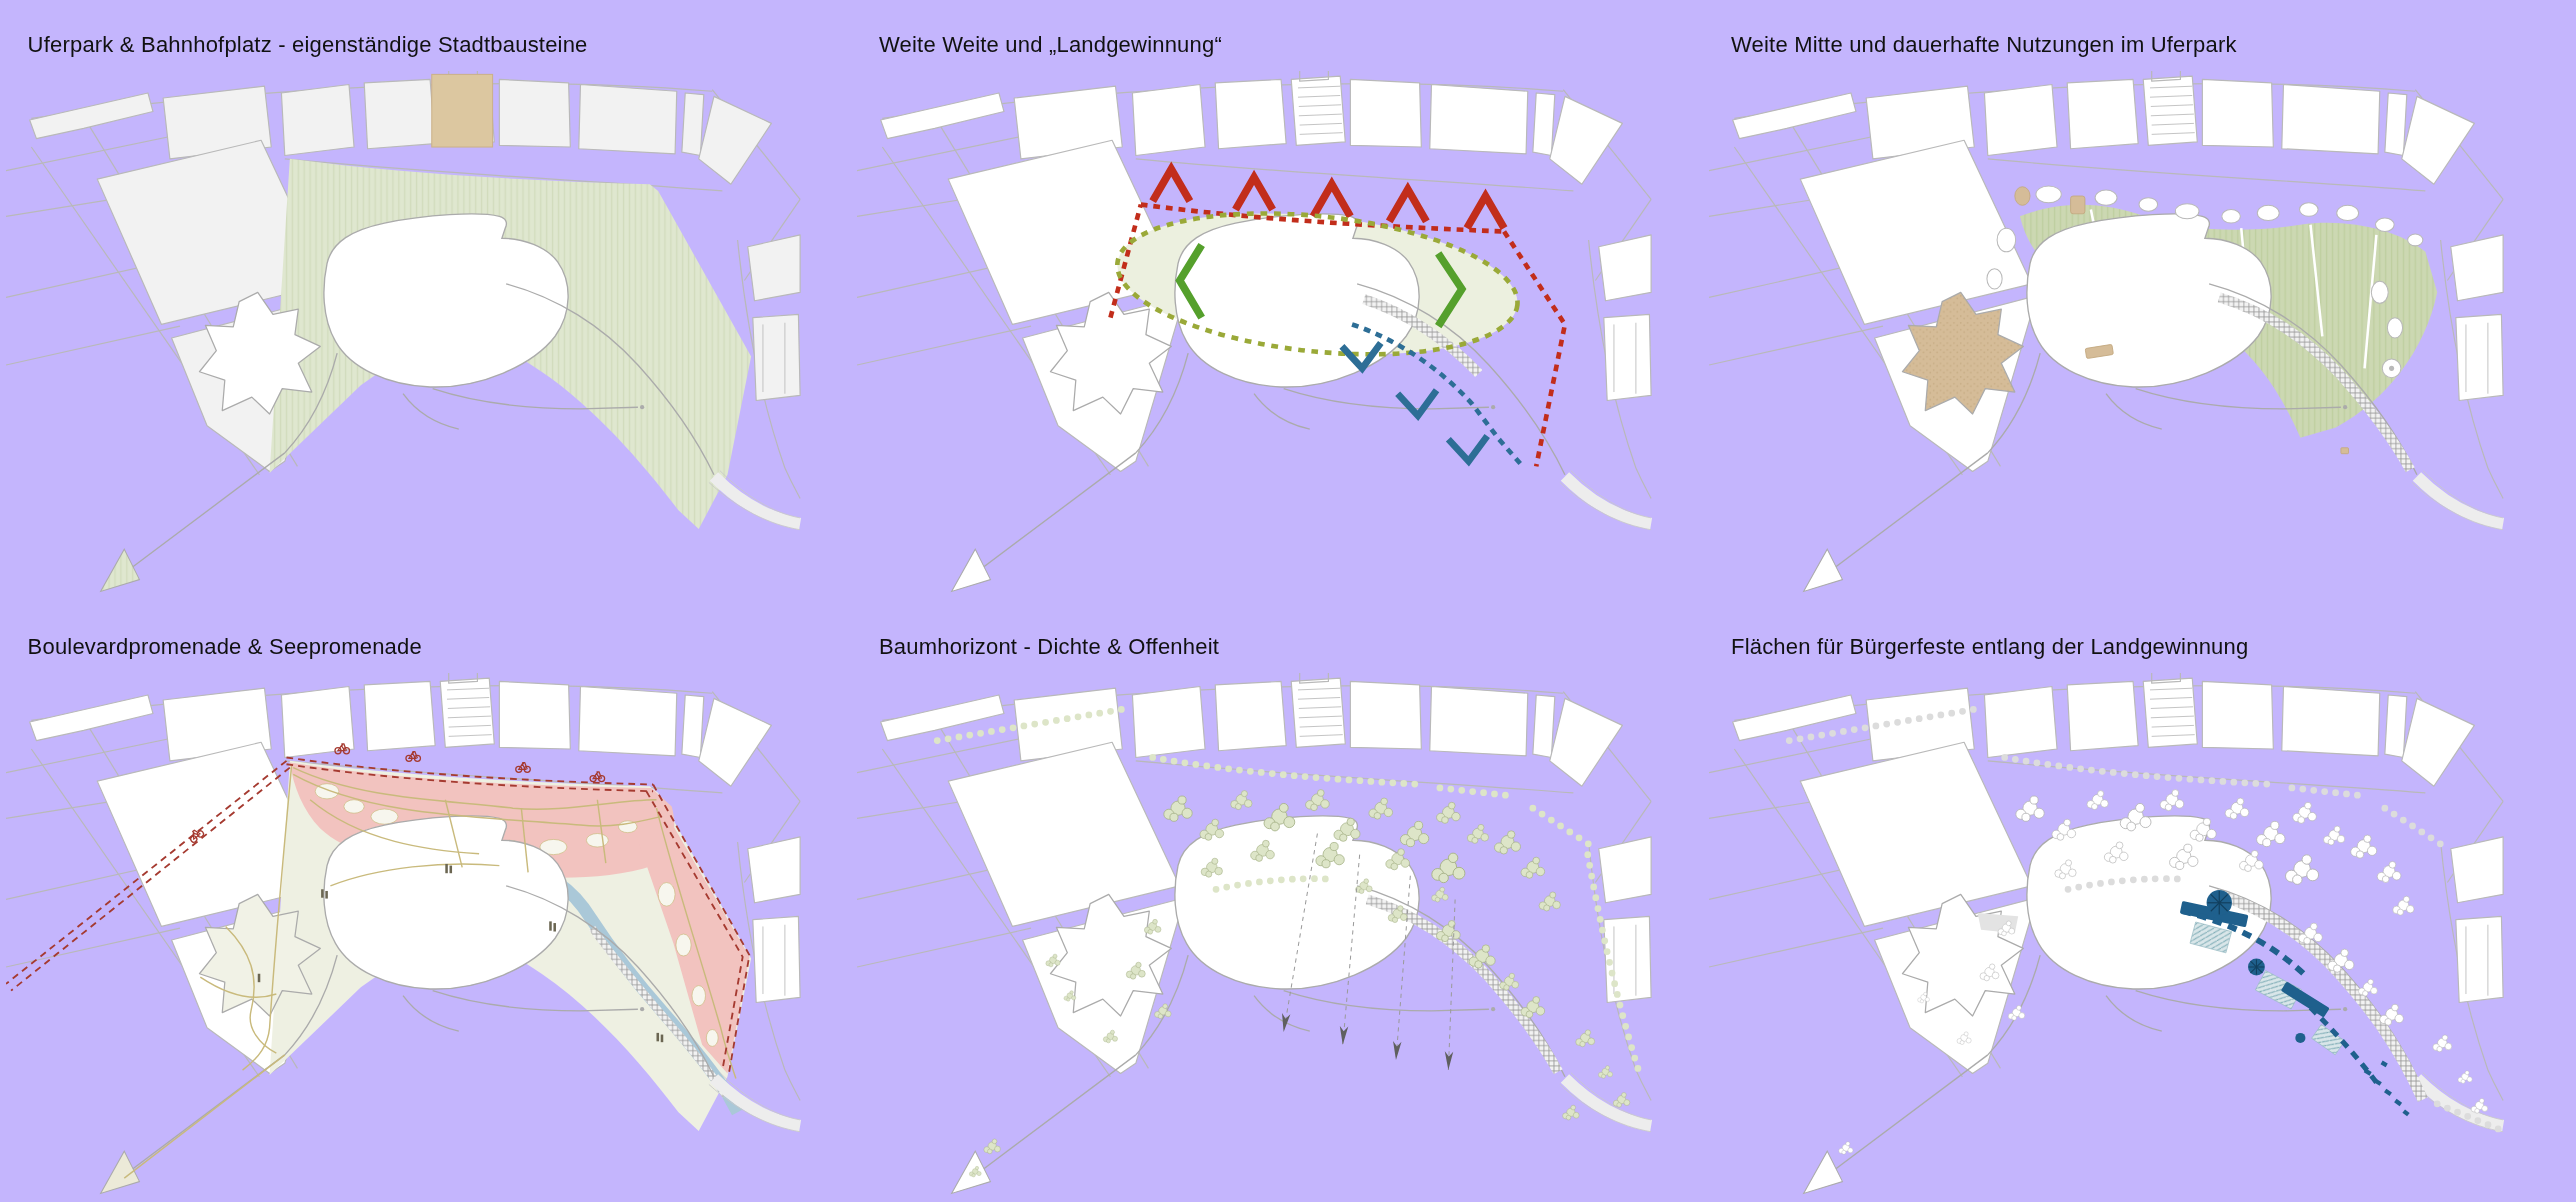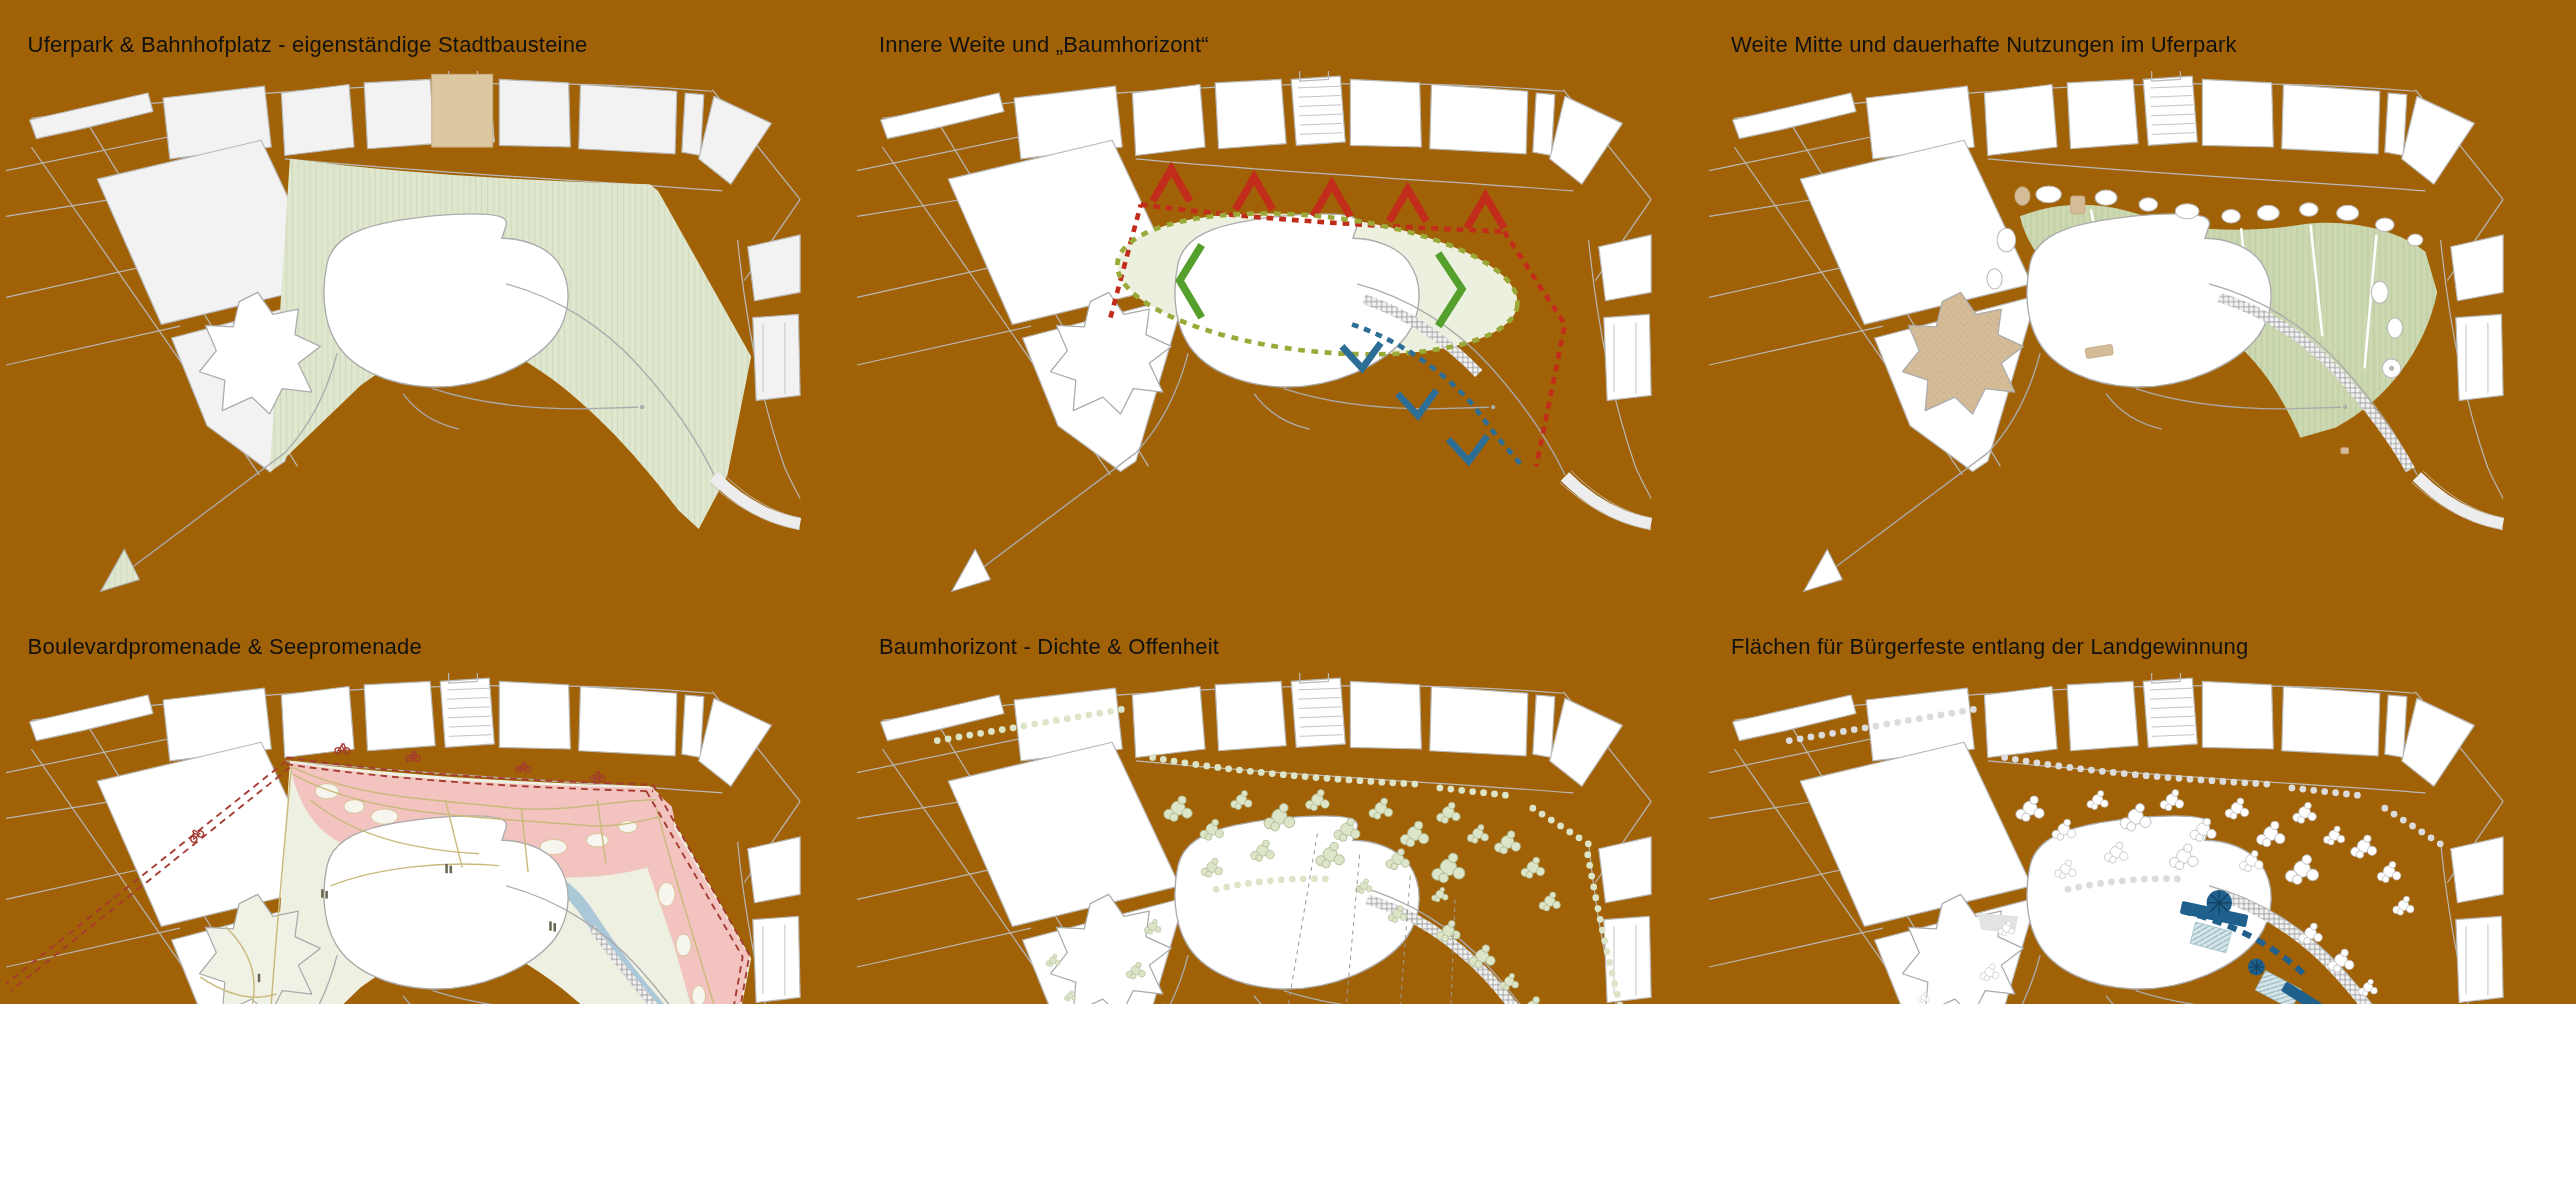--- a/index.html
+++ b/index.html
@@ -1,16 +1,16 @@
 <!DOCTYPE html>
 <html style="--c-title: #111111; --c-base-gray: #b9b9b9; --c-block-gray: #f2f2f2; --c-park-green: #dfe7cf; --c-park-green-line: #d2dcbd; --c-park-pale: #eef0e2; --c-band-green: #ccd8b2; --c-band-green-line: #bfcfa0; --c-square-tan: #dcc7a0; --c-star-tan: #d5bc98; --c-star-tan-dot: #c7ad85; --c-boundary-red: #c22d1b; --c-route-red: #a53a30; --c-chevron-green: #55a02c; --c-ellipse-olive: #9aa938; --c-ellipse-fill: #ecf0df; --c-promenade-blue: #2d6e96; --c-festival-blue: #1f608d; --c-water-blue: #aac8d8; --c-promenade-pink: #f2c3bf; --c-pink-hole: #f7f6ee; --c-path-khaki: #c9ba7c; --c-tree-green: #dde5c8; --c-tree-green-line: #a7b389; --c-hatch-gray: #9b9b9b; --c-teal-fill: #d9e6e9; --c-teal-line: #7fadb6; --c-figure-dark: #6b6652;font-size:15px"><head>
 <meta charset="utf-8">
 <style>
   html,body{margin:0;padding:0;background:#fff;}
-  .canvas{position:relative;width:2576px;height:1004px;background:#a16207;overflow:hidden;
+  .canvas{position:relative;width:2576px;height:1202px;background:#c4b5fd;overflow:hidden;
           font-family:"Liberation Sans",sans-serif;}
   .panel{position:absolute;width:861px;height:600px;}
   .panel h2{margin:0;padding:31.5px 0 0 22px;font-size:22px;font-weight:400;
             color:var(--c-title,#111);letter-spacing:0.2px;white-space:nowrap;}
   .map{display:block;margin-top:13px;width:861px;height:528px;}
   
   .roads path{stroke:var(--c-base-gray,#b9b9b9);fill:none;stroke-width:1.4;}
   .blk{fill:var(--block-fill,#fff);stroke:var(--c-base-gray,#b9b9b9);stroke-width:1.4;stroke-linejoin:round;}
   .ladder{stroke:var(--c-base-gray,#b9b9b9);stroke-width:1;}
   .wline{stroke:#ababab;fill:none;stroke-width:1.6;}
@@ -142,21 +142,21 @@
     <g>
       <path fill="url(#patG1)" d="M336,104 C470,122 620,130 762,134 L772,142 L882,338 L854,478 L820,542
         L796,520 C752,462 696,398 634,356 C596,330 560,312 540,306 L480,330 L420,372 L312,476 Z"></path>
     </g>
     <rect x="504" y="4" width="72" height="86" fill="var(--c-square-tan,#dcc7a0)" stroke="#cbb188" stroke-width="1.2"></rect>
     <use href="#water"></use>
   </svg>
 </section>
 
 <section class="panel" style="left:857px;top:0">
-  <h2>Innere Weite und „Baumhorizont“</h2>
+  <h2>Weite Weite und „Landgewinnung“</h2>
   <svg class="map" viewBox="0 0 940 625" preserveAspectRatio="xMinYMin meet" role="img">
     <use href="#city"></use>
     <ellipse cx="545" cy="252" rx="238" ry="80" transform="rotate(6 545 252)" fill="var(--c-ellipse-fill,#ecf0df)" stroke="none"></ellipse>
     <use href="#water"></use>
     <path class="hatchband" stroke-width="12" d="M600,270 C650,286 698,318 736,358"></path>
     <g stroke="var(--c-boundary-red,#c22d1b)" fill="none" stroke-width="5.5" stroke-dasharray="8 7">
       <path d="M300,292 L336,158"></path>
       <path d="M336,158 C470,176 620,184 766,190"></path>
       <path d="M766,190 L838,300 L804,468"></path>
     </g>

